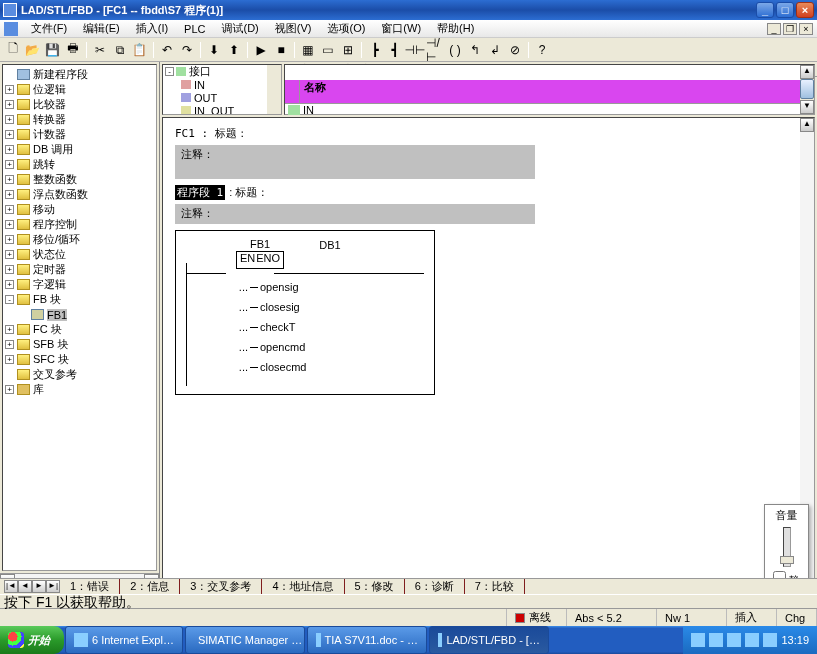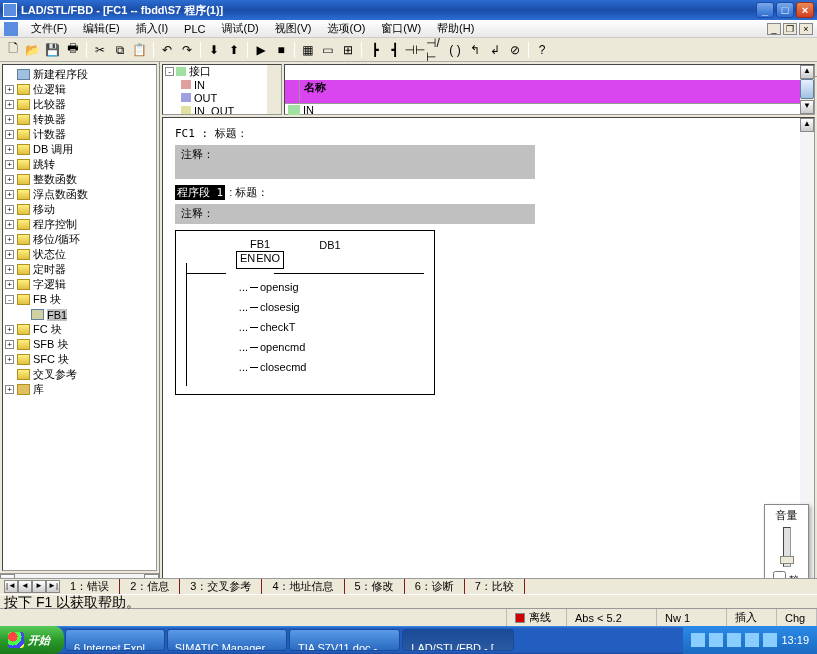--- a/index.html
+++ b/index.html
@@ -83,21 +83,21 @@
 .bottomtabs { height:16px; display:flex; align-items:center; border-top:1px solid #999; background:#ece9d8; padding:0 4px; font-size:10px; }
 .bottomtabs .nav { display:flex; }
 .bottomtabs .nav div { width:14px; height:13px; border:1px solid #888; background:linear-gradient(to bottom,#fff,#ccc); font-size:8px; text-align:center; }
 .bottomtabs .tab { padding:0 10px; border-right:1px solid #7f1d1d; }
 .helpbar { height:14px; background:#ece9d8; border-top:1px solid #fff; padding-left:4px; font-size:14px; line-height:14px; }
 .statusbar { height:18px; background:#ece9d8; border-top:1px solid #999; display:flex; align-items:center; font-size:10px; }
 .statusbar .cell { padding:0 8px; border-right:1px solid #bbb; height:100%; display:flex; align-items:center; }
 .taskbar { position:absolute; bottom:0; left:0; right:0; height:28px; background:linear-gradient(to bottom,#3c8ee8 0%,#225dc0 8%,#225dc0 92%,#1a4a9a 100%); display:flex; align-items:center; }
 .startbtn { height:28px; padding:0 14px 0 8px; background:linear-gradient(to bottom,#5aca5a 0%,#2a9a2a 50%,#1a7a1a 100%); color:#fff; font-weight:bold; font-style:italic; display:flex; align-items:center; border-radius:0 10px 10px 0; gap:4px;text-align:right; }
 .startbtn .logo { width:16px; height:16px; background:radial-gradient(circle at 30% 30%,#f44 0 30%,#4f4 30% 55%,#44f 55% 80%,#ff4 80%); border-radius:3px; }
-.taskbtn { height:22px; margin:0 1px; padding:8px 8px; background:linear-gradient(to bottom,#5a9ae8,#2a6ac0); color:#fff; font-size:10px; display:flex; align-items:center; border:1px solid #1a4a9a; border-radius:3px; gap:4px; max-width:120px; overflow:hidden; white-space:nowrap;flex-direction:column; }
+.taskbtn { height:28px; margin:0 1px; padding:8px 8px; background:linear-gradient(to bottom,#5a9ae8,#2a6ac0); color:#fff; font-size:10px; display:flex; align-items:center; border:1px solid #1a4a9a; border-radius:3px; gap:4px; max-width:120px; overflow:hidden; white-space:nowrap; }
 .taskbtn.active { background:linear-gradient(to bottom,#1a4a9a,#2a5aa0); }
 .taskbtn .ti { width:14px; height:14px; background:#8aceff; }
 .tray { margin-left:auto; height:28px; background:linear-gradient(to bottom,#2a8ae8,#1a6ac0); display:flex; align-items:center; padding:2px 8px; gap:4px; color:#fff; font-size:10px; }
 .tray .ti { width:14px; height:14px; background:#8aceff; }
 </style>
 </head>
 <body>
 
 <div class="titlebar">
   <div class="icon"></div>

